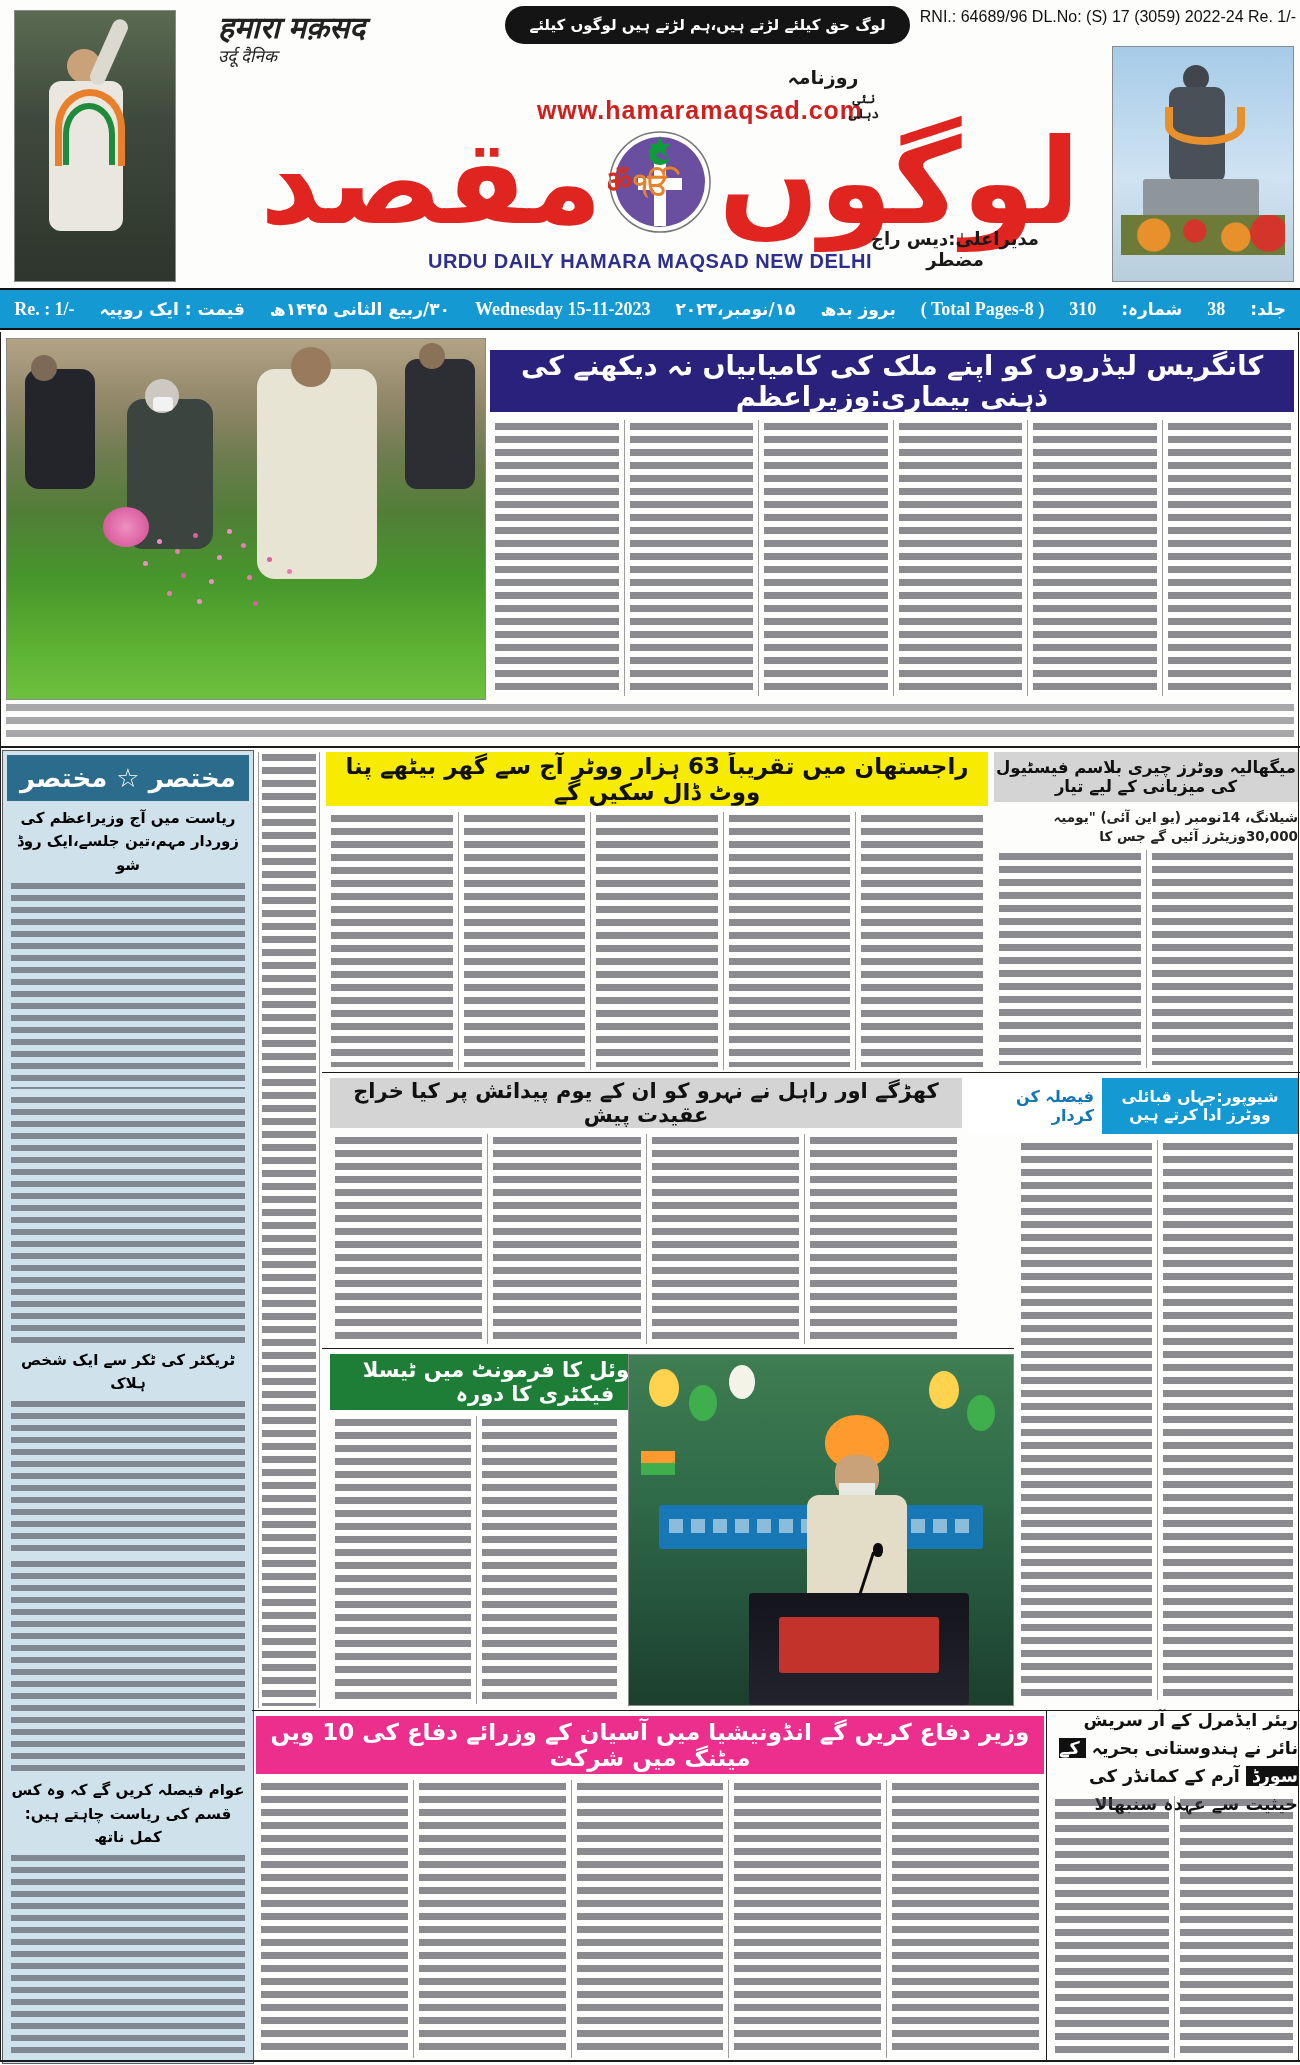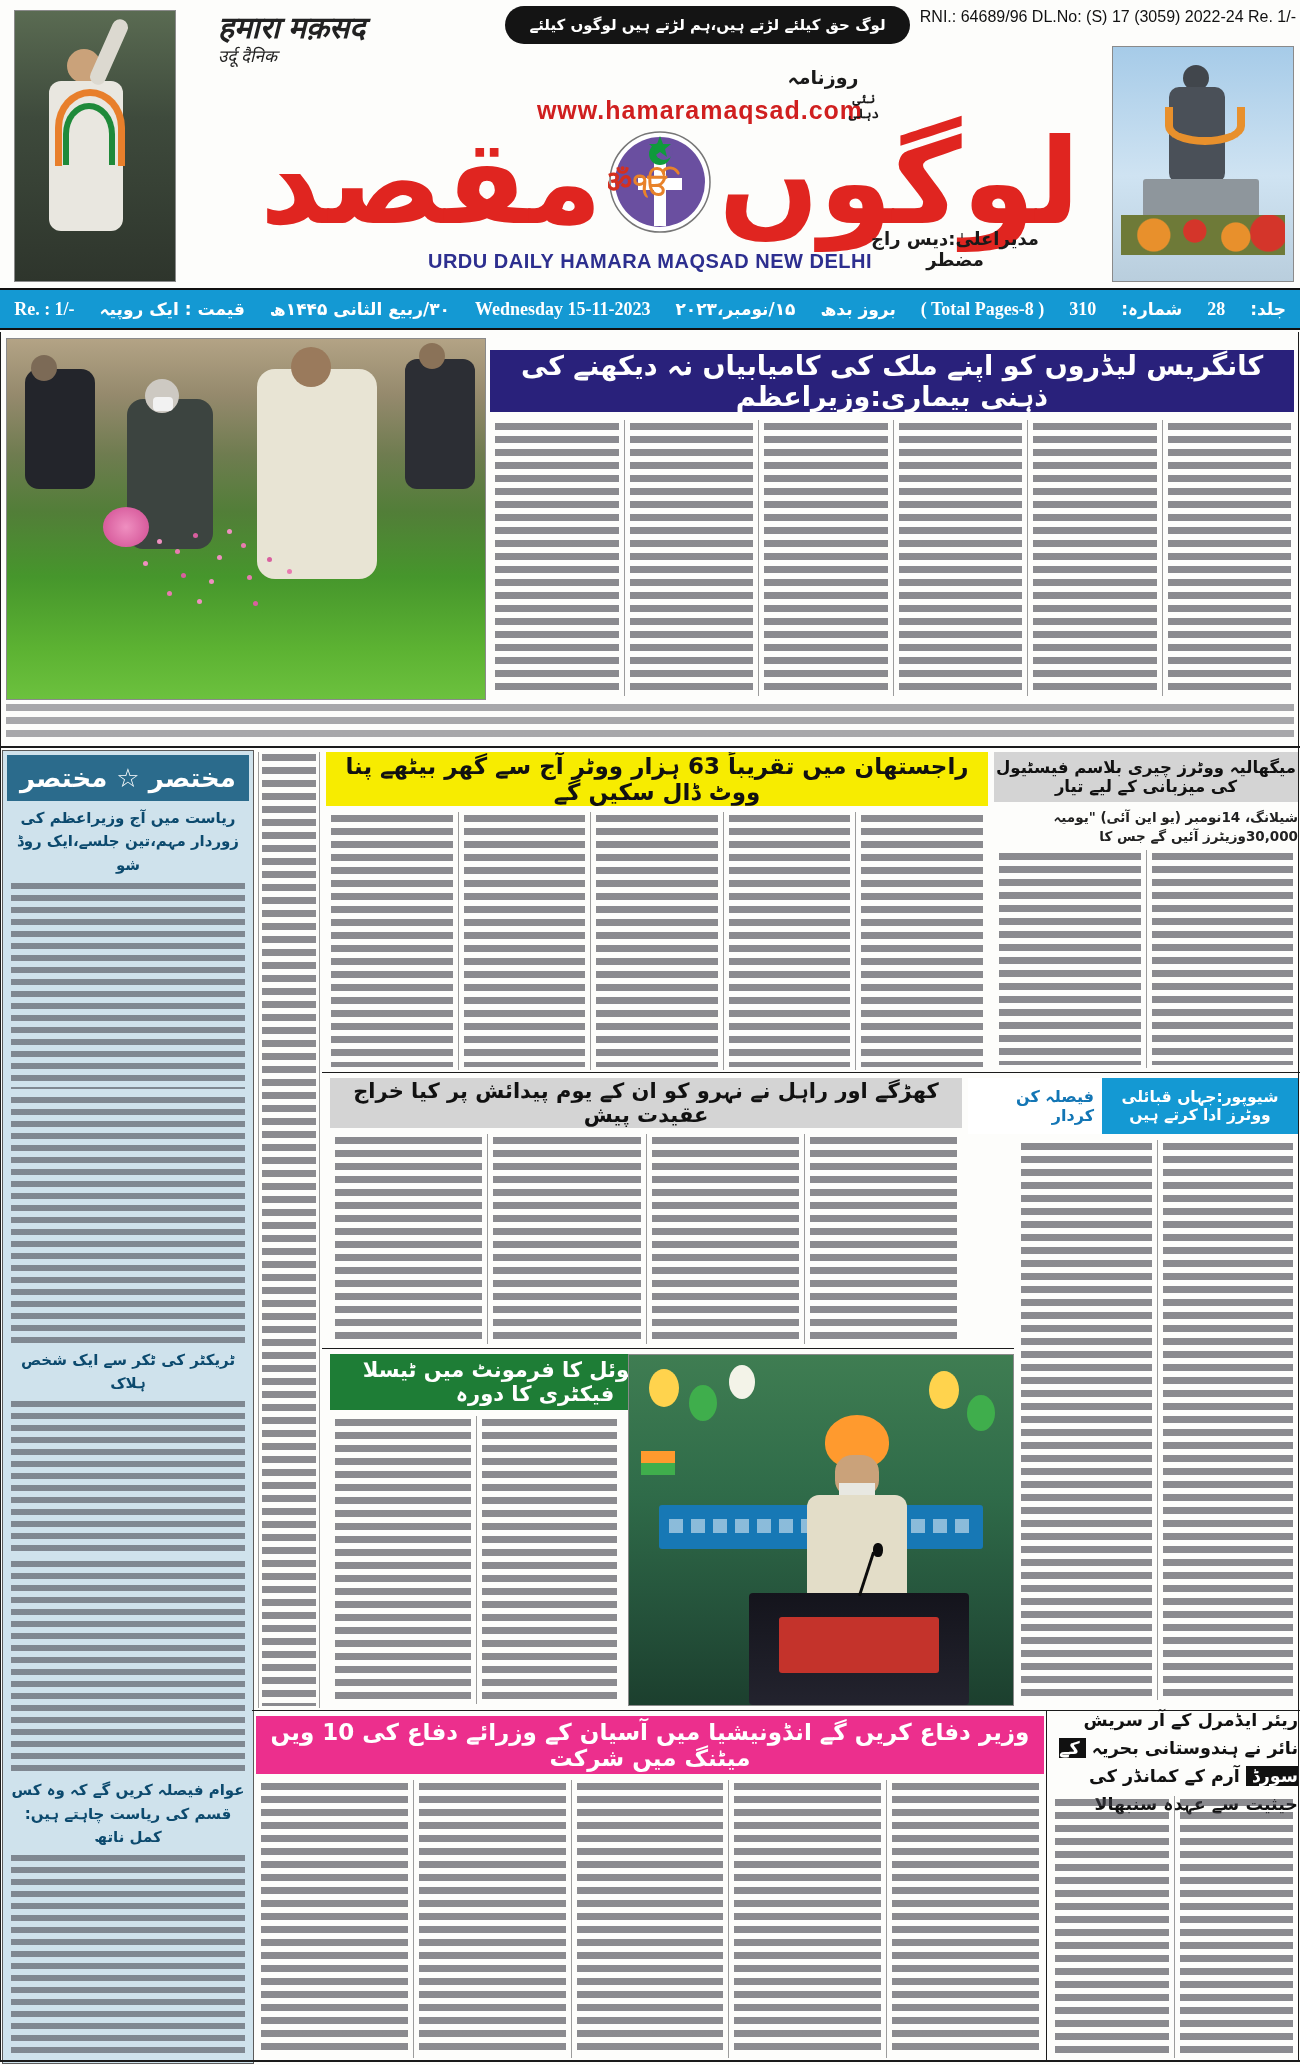--- a/index.html
+++ b/index.html
@@ -47,21 +47,21 @@
   .col:last-child{border-left:none;}
   .tx{height:100%;opacity:.6;
       background-image:repeating-linear-gradient(to bottom,#3e3e47 0px,#3e3e47 7px,transparent 7px,transparent 13px);}
   .tx-lite{opacity:.45;}
   .firstline{font-size:13.5px;font-weight:bold;color:#222;line-height:1.4;text-align:right;}
 
   
   .briefs{background:#cfe2ec;border:1px solid #5b5b5b;display:flex;flex-direction:column;}
   .briefs-header{background:#2b6b8c;color:#fff;font-size:26px;font-weight:bold;text-align:center;
                  line-height:46px;margin:4px;}
-  .brief-title{font-size:15px;font-weight:bold;text-align:center;color:#0c4a6e;line-height:1.55;padding:2px 6px;}
+  .brief-title{font-size:15px;font-weight:bold;text-align:center;color:#000000;line-height:1.55;padding:2px 6px;}
   .brief-tx{margin:4px 8px;opacity:.55;
       background-image:repeating-linear-gradient(to bottom,#3e3e47 0px,#3e3e47 6px,transparent 6px,transparent 12px);}
 
   .sheopur-tail{background:#fff;color:#1376b5;font-size:16px;font-weight:bold;
                 display:flex;align-items:center;justify-content:center;padding:0 8px;}
   .adm-head{font-size:17.5px;font-weight:bold;line-height:1.6;text-align:right;color:#111;}
   .adm-box{background:#111;color:#fff;padding:0 6px;}
 </style>
 </head>
 <body>
@@ -116,21 +116,21 @@
   <div class="abs photo" style="left:1112px;top:46px;width:180px;height:234px;background:linear-gradient(180deg,#a6cbe8 0%,#cfe3f2 55%,#b9cedd 100%);">
     <div class="abs" style="left:70px;top:18px;width:26px;height:26px;border-radius:50%;background:#41464c;"></div>
     <div class="abs" style="left:56px;top:40px;width:56px;height:96px;border-radius:10px;background:#4a5058;"></div>
     <div class="abs" style="left:52px;top:60px;width:64px;height:30px;border-radius:0 0 50% 50%;border:8px solid #e8902c;border-top:none;background:transparent;"></div>
     <div class="abs" style="left:30px;top:132px;width:116px;height:38px;background:#8e969c;border-radius:3px;"></div>
     <div class="abs" style="left:8px;top:168px;width:164px;height:40px;background:radial-gradient(circle at 20% 50%,#e8902c 12%,transparent 13%),radial-gradient(circle at 45% 40%,#d4352a 12%,transparent 13%),radial-gradient(circle at 70% 55%,#e8902c 12%,transparent 13%),radial-gradient(circle at 90% 45%,#d4352a 12%,transparent 13%),#6e7a38;"></div>
   </div>
 
   <div class="abs dateband ur" style="left:0;top:288px;width:1272px;height:38px;">
     <span>جلد:</span>
-    <span class="en">28</span>
+    <span class="en">38</span>
     <span>شمارہ:</span>
     <span class="en">310</span>
     <span class="en">( Total Pages-8 )</span>
     <span>بروز  بدھ</span>
     <span>۱۵/نومبر،۲۰۲۳</span>
     <span class="en">Wednesday    15-11-2023</span>
     <span>۳۰/ربیع الثانی ۱۴۴۵ھ</span>
     <span>قیمت : ایک روپیہ</span>
     <span class="en">Re. :   1/-</span>
   </div>

